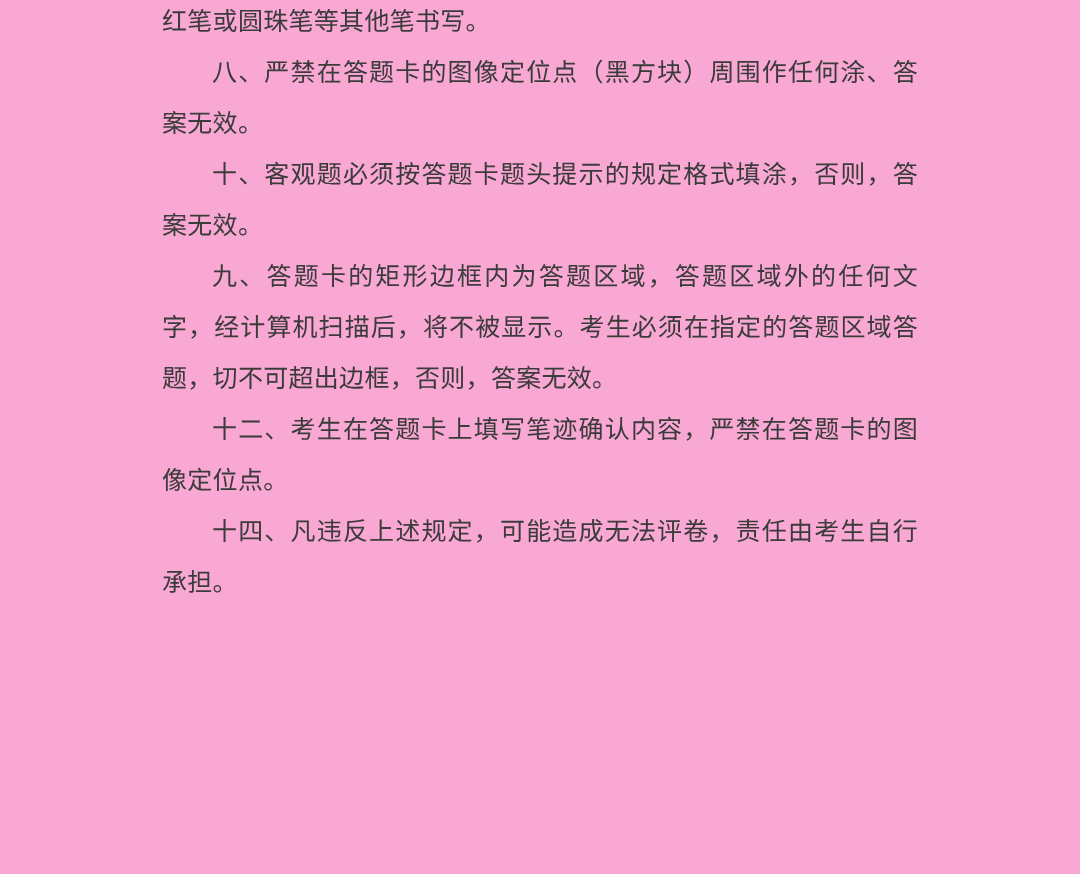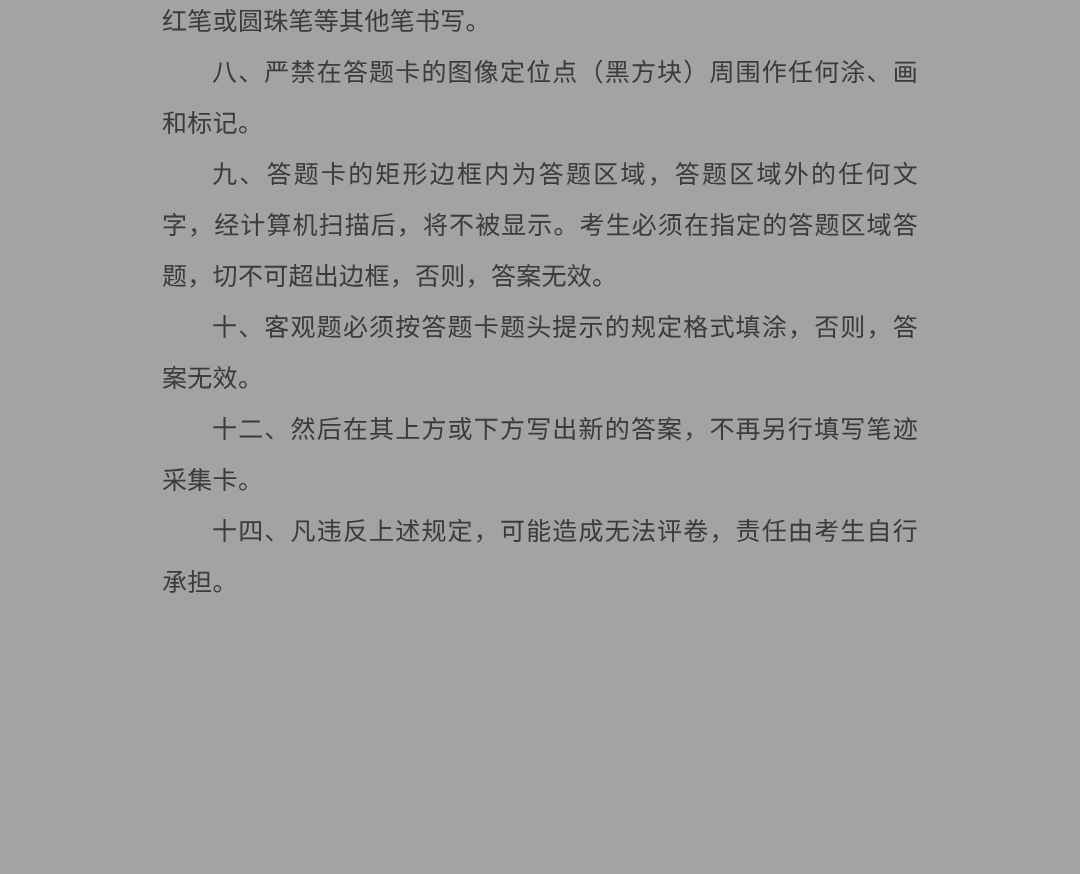--- a/index.html
+++ b/index.html
@@ -4,21 +4,21 @@
 <style>
   html, body {
     margin: 0;
     padding: 0;
     background: #fdfdfd;
   }
   .page {
     position: relative;
     width: 1080px;
     height: 874px;
-    background: #a3a3a3;
+    background: #f9a8d4;
     overflow: hidden;
     font-family: "Liberation Serif", "DejaVu Serif", serif;
     color: #3b3b3b;
   }
   .text-block {
     position: absolute;
     left: 162px;
     top: -4px;
     width: 756px;
     font-size: 25px;
@@ -35,19 +35,19 @@
   .text-block p.continuation {
     text-indent: 0;
   }
 </style>
 </head>
 <body>
 
 <div class="page">
   <div class="text-block">
     <p class="continuation">红笔或圆珠笔等其他笔书写。</p>
-    <p>八、严禁在答题卡的图像定位点（黑方块）周围作任何涂、画和标记。</p>
+    <p>八、严禁在答题卡的图像定位点（黑方块）周围作任何涂、答案无效。</p>
+    <p>十、客观题必须按答题卡题头提示的规定格式填涂，否则，答案无效。</p>
     <p>九、答题卡的矩形边框内为答题区域，答题区域外的任何文字，经计算机扫描后，将不被显示。考生必须在指定的答题区域答题，切不可超出边框，否则，答案无效。</p>
-    <p>十、客观题必须按答题卡题头提示的规定格式填涂，否则，答案无效。</p>
-    <p>十二、然后在其上方或下方写出新的答案，不再另行填写笔迹采集卡。</p>
+    <p>十二、考生在答题卡上填写笔迹确认内容，严禁在答题卡的图像定位点。</p>
     <p>十四、凡违反上述规定，可能造成无法评卷，责任由考生自行承担。</p>
   </div>
 </div>
 
 </body></html>

